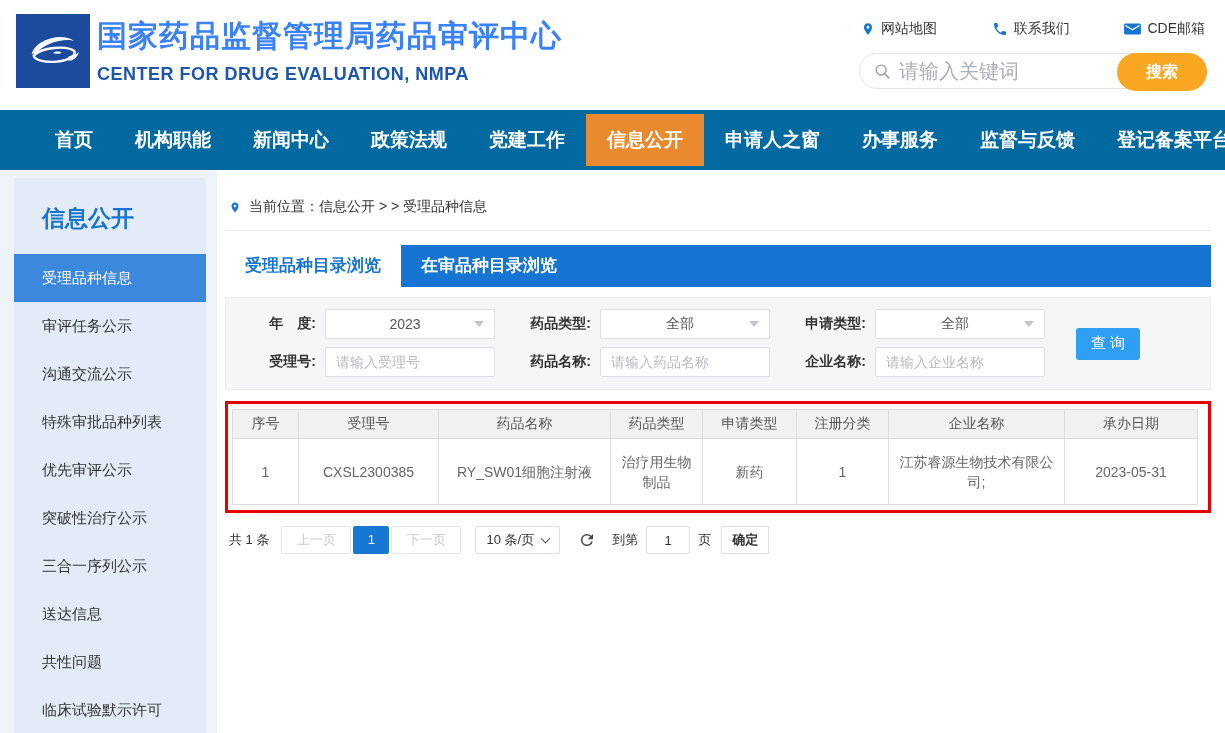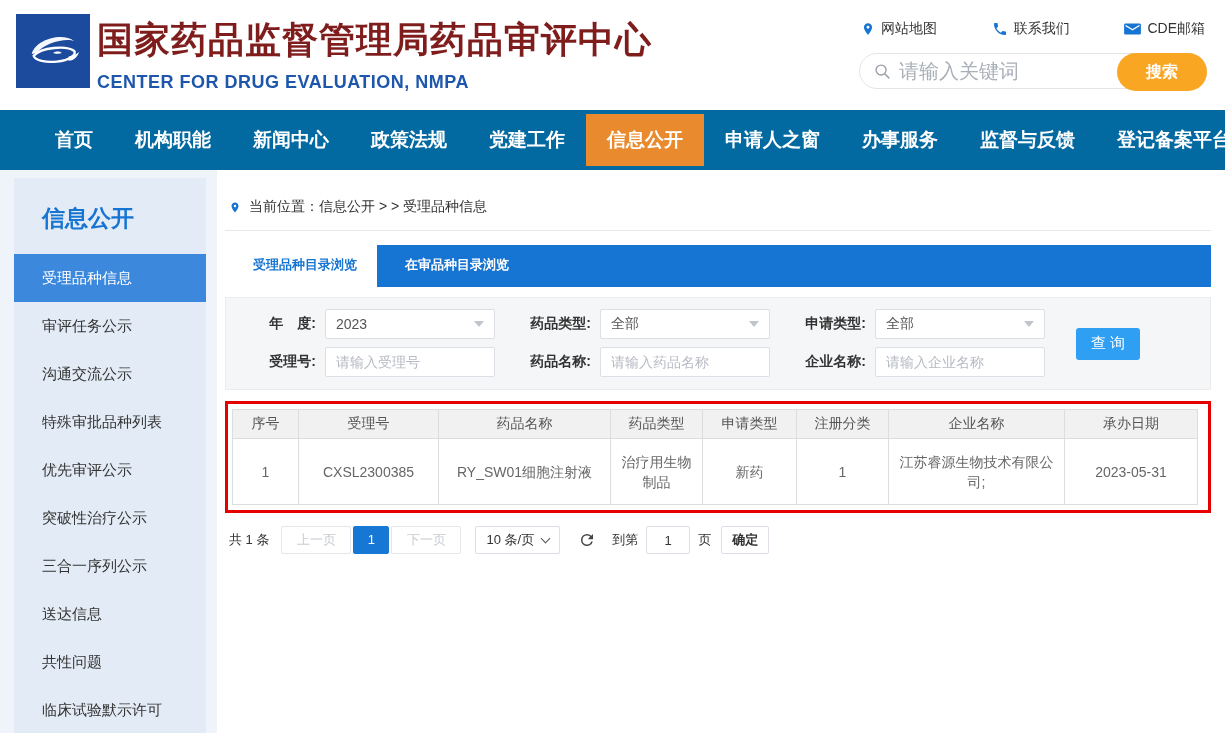--- a/index.html
+++ b/index.html
@@ -4,21 +4,21 @@
 <style>
   * { margin:0; padding:0; box-sizing:border-box; }
   body { width:1225px; height:733px; overflow:hidden; background:#fff;
          font-family:"Liberation Sans","DejaVu Sans",sans-serif; }
 
   
   .header { position:relative; height:110px; background:#fff; }
   .logo { position:absolute; left:16px; top:14px; width:74px; height:74px;
           background:#1c4b9e; display:flex; align-items:center; justify-content:center; }
   .title-block { position:absolute; left:97px; top:16px; }
-  .site-title { font-size:36px; font-weight:bold; color:#7f1d1d; letter-spacing:1px; }
+  .site-title { font-size:30px; font-weight:bold; color:#3b82f6; letter-spacing:1px; }
   .site-subtitle { margin-top:7px; font-size:18px; font-weight:bold; color:#1d56ab; letter-spacing:.5px; }
   .header-right { position:absolute; right:18px; top:20px; width:348px; }
   .quick-links { display:flex; justify-content:space-between; align-items:center; padding:0 2px; }
   .quick-link { display:flex; align-items:center; gap:6px; font-size:14px; color:#333; cursor:pointer; }
   .search-bar { position:relative; margin-top:15px; height:36px; border:1px solid #e4e4e4;
                 border-radius:18px; background:#fff; display:flex; align-items:center; padding-left:14px; }
   .search-bar input { border:none; outline:none; font-size:20px; color:#333; width:190px; margin-left:8px;
                       background:transparent; font-family:inherit; }
   .search-bar input::placeholder { color:#aab0b8; }
   .search-btn { position:absolute; right:-1px; top:-1px; height:38px; width:90px; border:none;
@@ -39,34 +39,34 @@
   .sidebar-title { color:#1674d2; font-size:23px; font-weight:bold; padding:25px 0 20px 28px; }
   .sidebar-item { height:48px; line-height:48px; padding-left:28px; font-size:15px; color:#333; cursor:pointer; }
   .sidebar-item.active { background:#3c88dc; color:#fff; }
 
   .main { flex:1; padding:28px 14px 0 8px; }
 
   .breadcrumb { display:flex; align-items:center; gap:8px; font-size:14px; color:#333;
                 padding:0 0 14px 4px; border-bottom:1px solid #e8e8e8; }
 
   .tabs { margin-top:14px; height:42px; background:#1674d2; display:flex; }
-  .tab { min-width:152px; padding:0 20px; text-align:right; line-height:42px; color:#fff;
-         font-size:13px; font-weight:bold; cursor:pointer;font-family:Liberation Mono, monospace; }
+  .tab { min-width:152px; padding:0 20px; text-align:left; line-height:42px; color:#fff;
+         font-size:17px; font-weight:bold; cursor:pointer; }
   .tab.active { background:#fff; color:#1674d2; }
 
   
   .filter-panel { margin-top:10px; background:#f5f6f8; border:1px solid #ececec;
                   padding:11px 16px 12px 10px; position:relative; }
   .filter-row { display:flex; align-items:center; }
   .filter-row + .filter-row { margin-top:8px; }
   .filter-group { display:flex; align-items:center; margin-right:16px; }
   .filter-label { width:80px; text-align:right; font-size:14px; font-weight:bold; color:#333; margin-right:9px;
                   white-space:nowrap; }
   .filter-field { width:170px; height:30px; background:#fff; border:1px solid #dcdfe6; border-radius:2px;
-                  display:flex; align-items:center; padding:0 10px; font-size:14px; cursor:pointer; }
+                  display:flex; align-items:center; padding:0 10px; font-size:14px; cursor:pointer;text-align:center; }
   .filter-field .value { flex:1; color:#555; }
   .caret-down { width:0; height:0; border-left:5px solid transparent; border-right:5px solid transparent;
                 border-top:6px solid #c0c4cc; }
   .filter-input { width:170px; height:30px; background:#fff; border:1px solid #dcdfe6; border-radius:2px;
                   padding:0 10px; font-size:14px; color:#1d4ed8; outline:none; font-family:inherit; }
   .filter-input::placeholder { color:#b6bac2; }
   .query-btn { position:absolute; right:70px; top:50%; transform:translateY(-50%); width:64px; height:32px;
                background:#2f9ff4; border:none; border-radius:3px; color:#fff; font-size:15px;
                cursor:pointer; font-family:inherit; }
 

